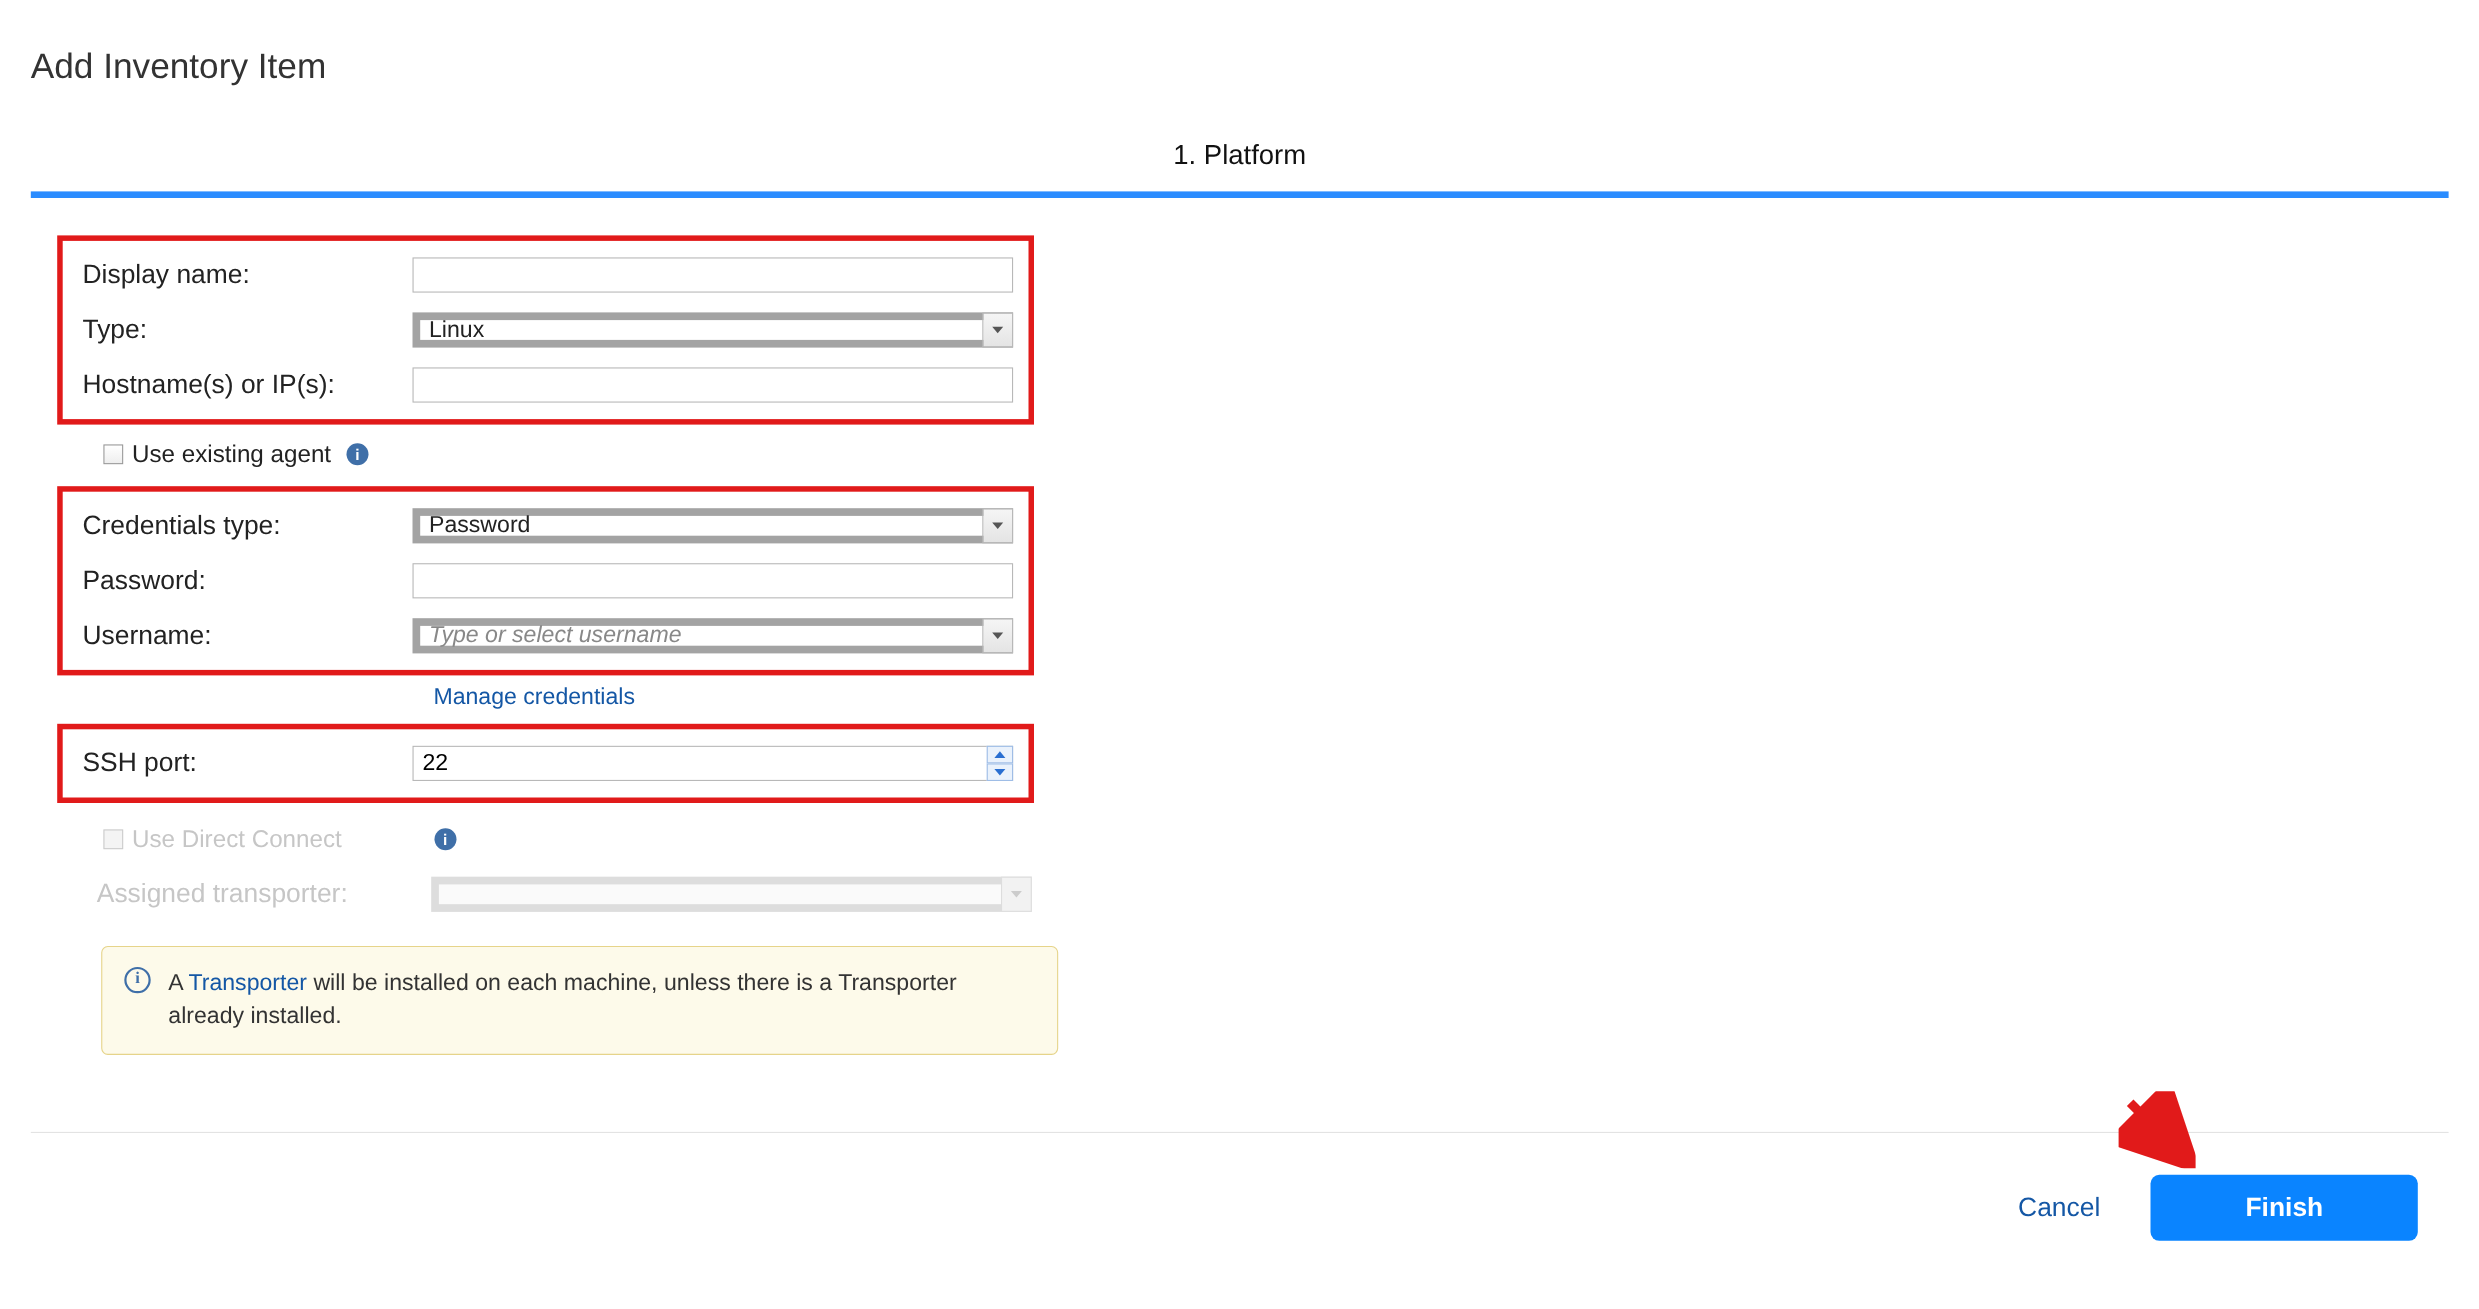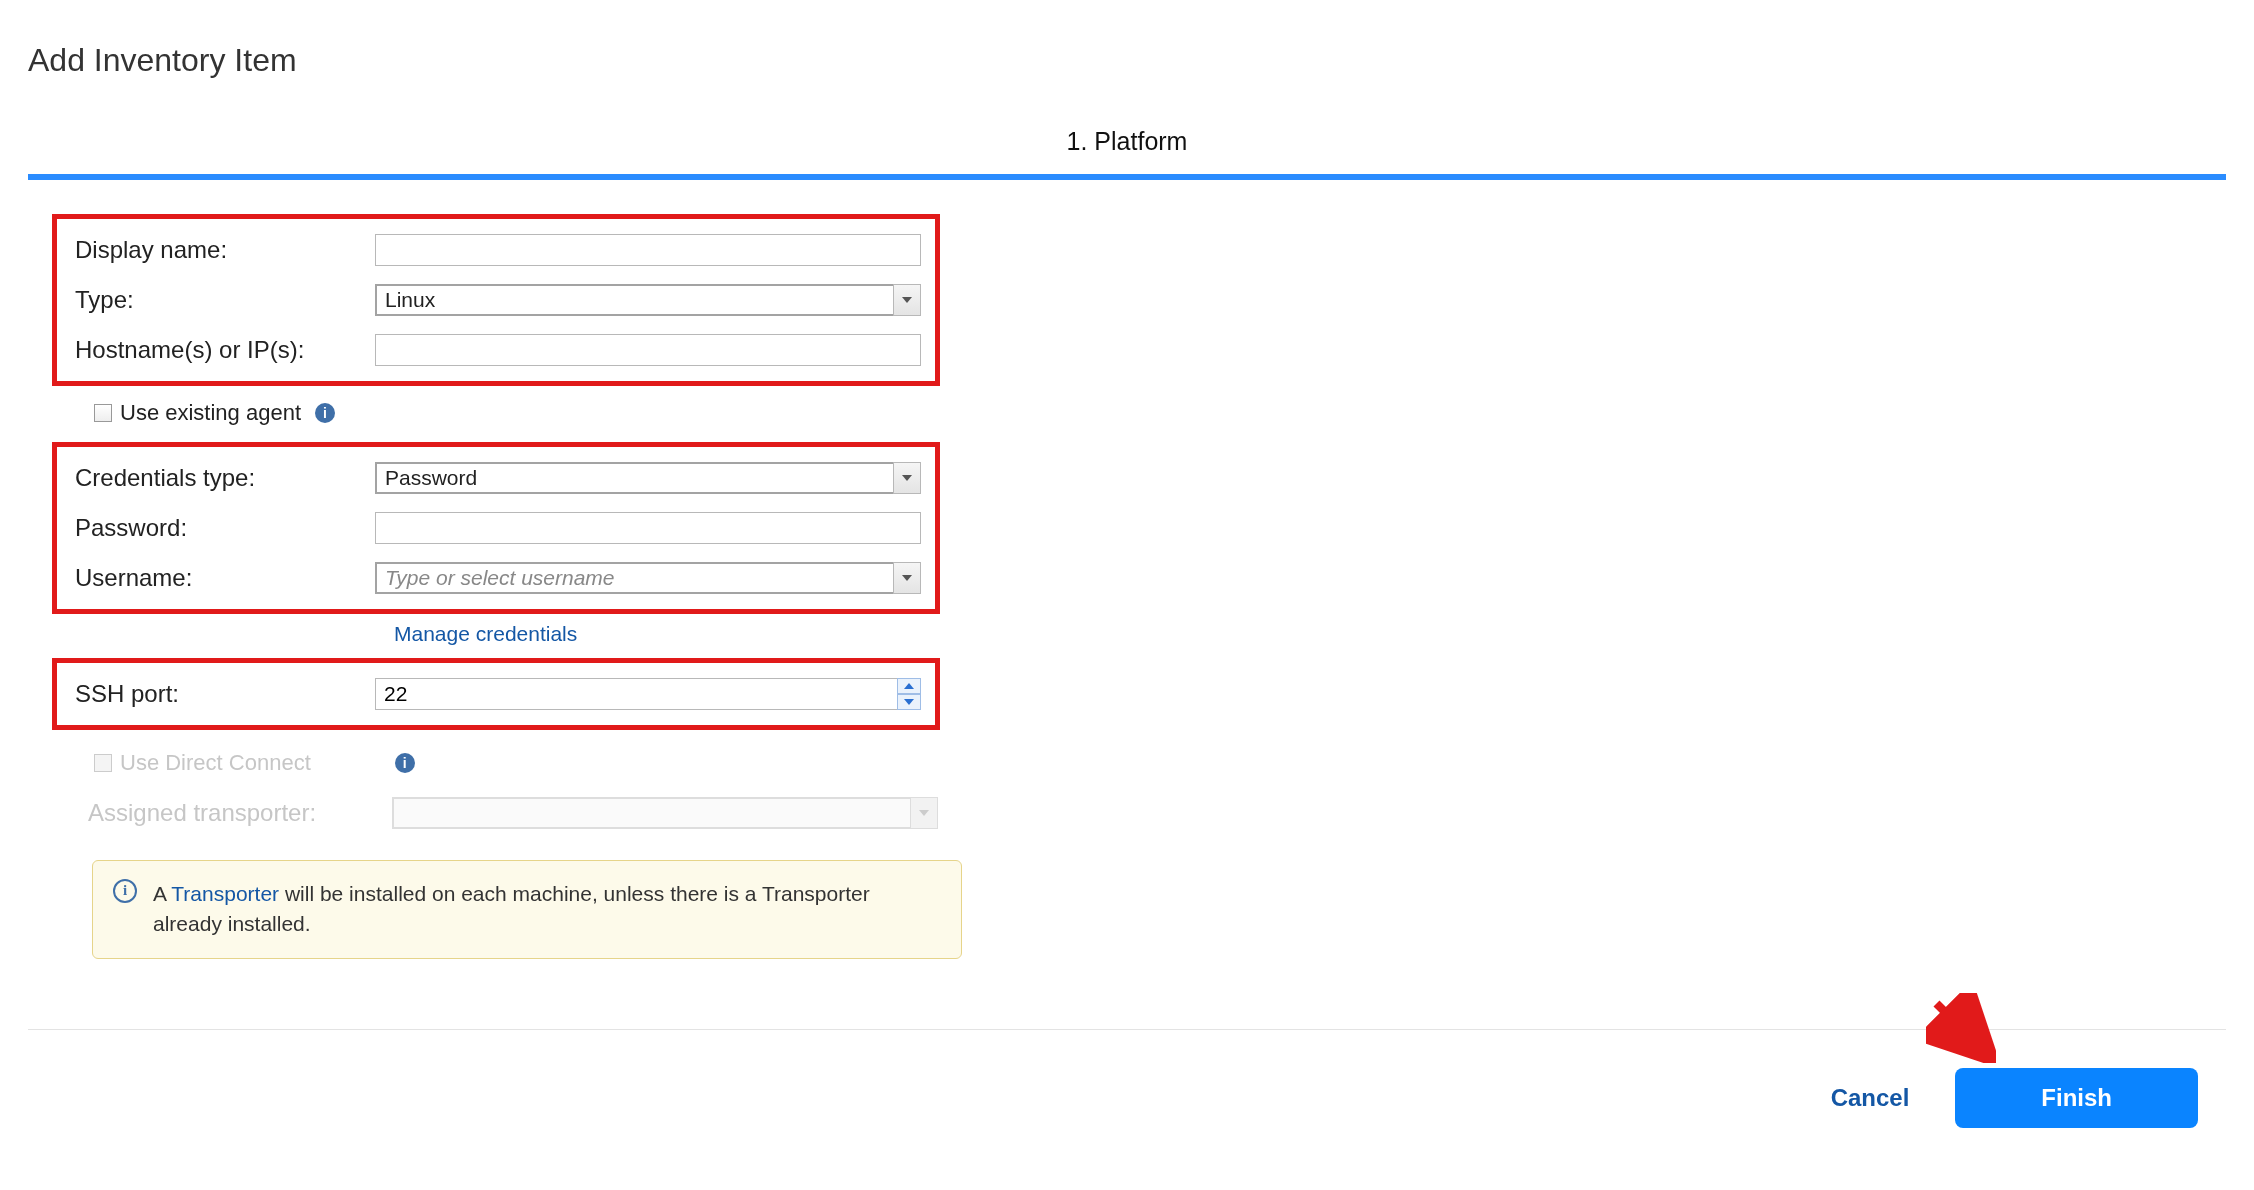--- a/index.html
+++ b/index.html
@@ -58,21 +58,21 @@
     background: #fff;
   }
   .select-wrap {
     position: relative;
     width: 546px;
     height: 32px;
   }
   .select-wrap .select-display {
     width: 100%;
     height: 100%;
-    border: 2px solid #a3a3a3;
+    border: 7px solid #a3a3a3;
     background: #fff;
     padding: 2px 8px;
     font-size: 21px;
     display: flex;
     align-items: center;
   }
   .select-wrap .caret-btn {
     position: absolute;
     right: 0;
     top: 0;
@@ -223,21 +223,21 @@
   }
   .footer {
     display: flex;
     justify-content: flex-end;
     align-items: center;
     gap: 40px;
     padding: 38px 28px 30px 0;
   }
   .btn-cancel {
     color: #1457a5;
-    font-weight: bold;
+    font-weight: normal;
     font-size: 24px;
     cursor: pointer;
     background: none;
     border: none;
   }
   .btn-finish {
     background: #0a84ff;
     color: #fff;
     font-weight: bold;
     font-size: 24px;

